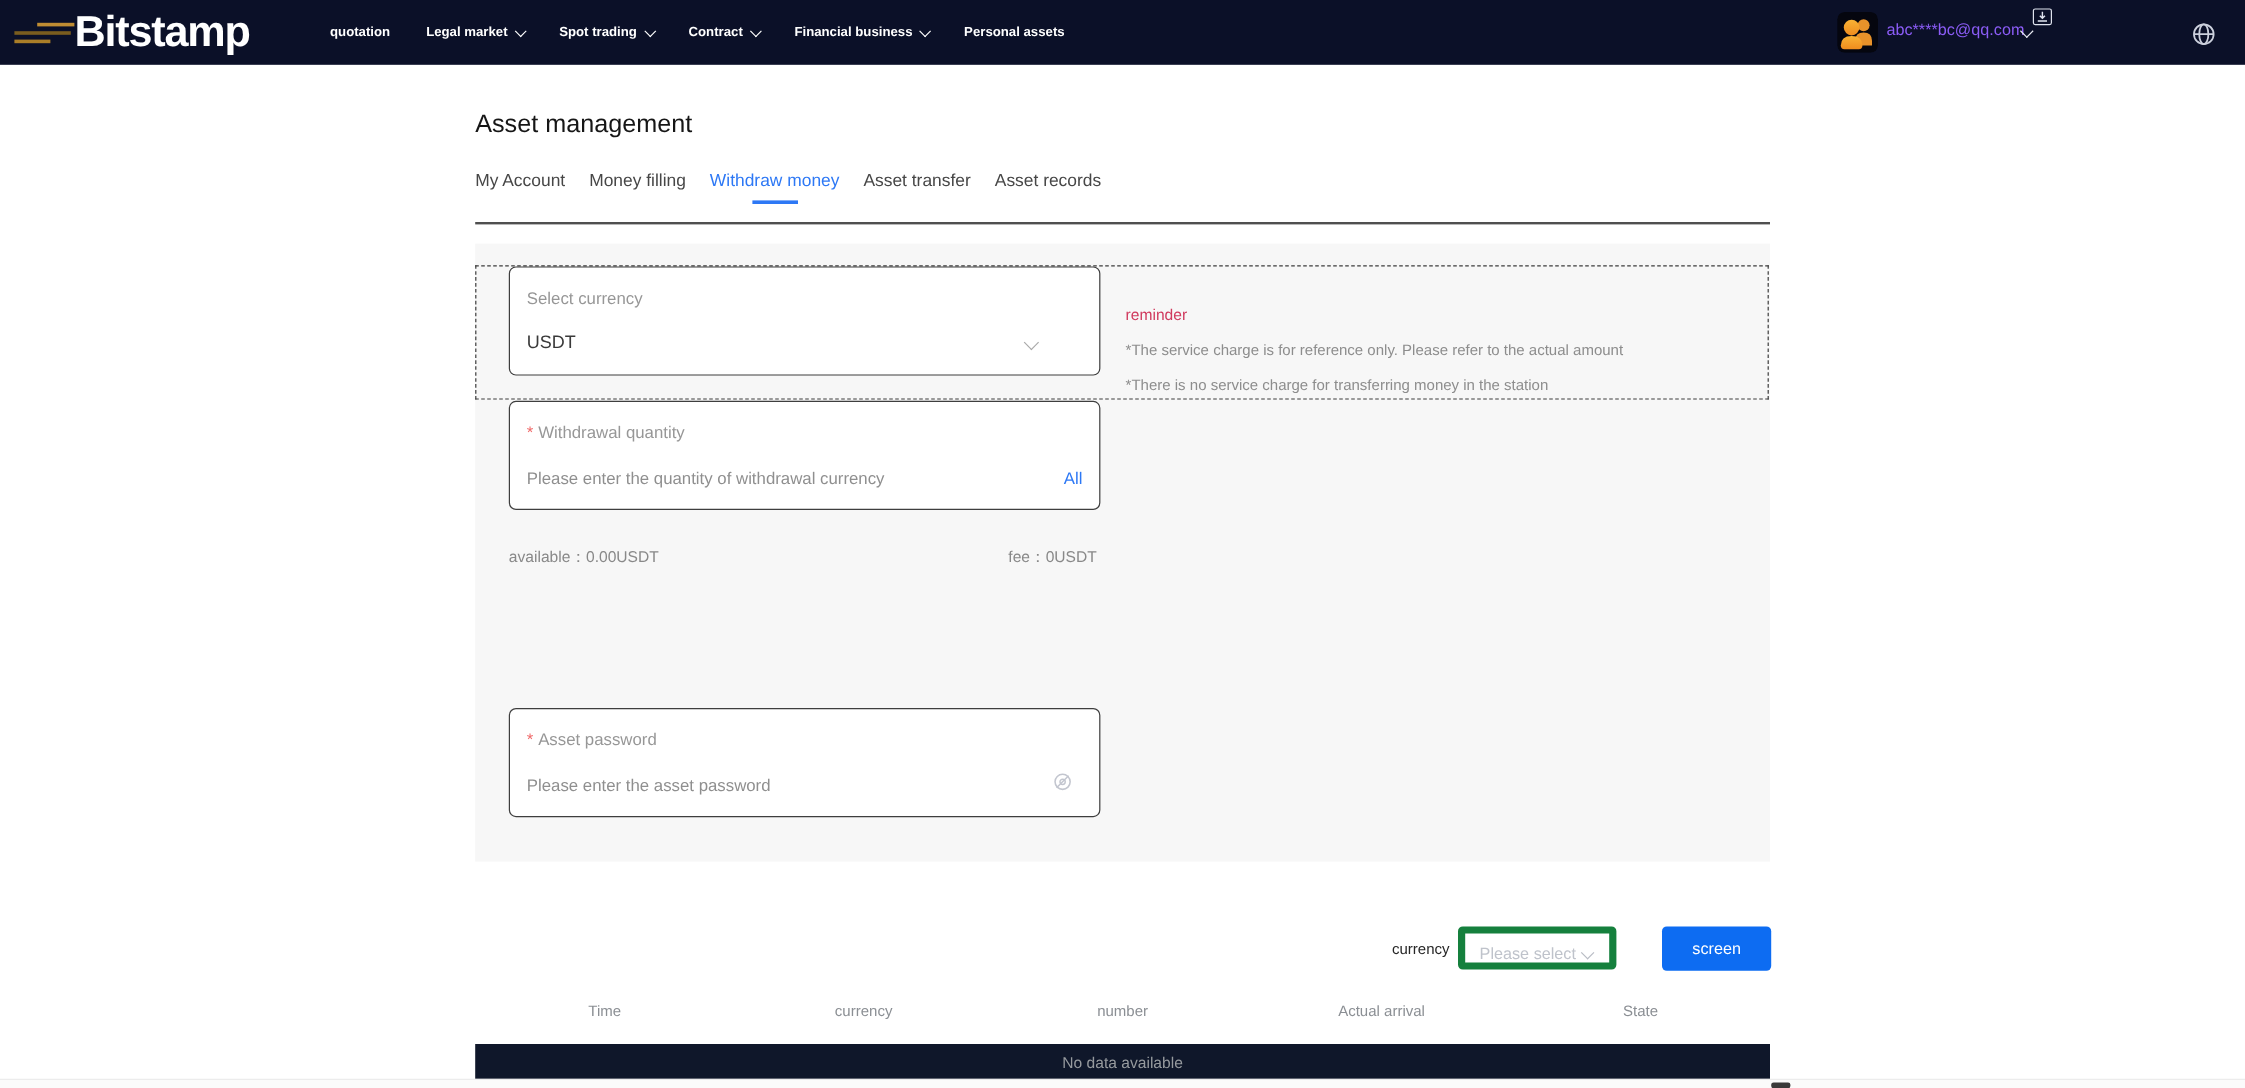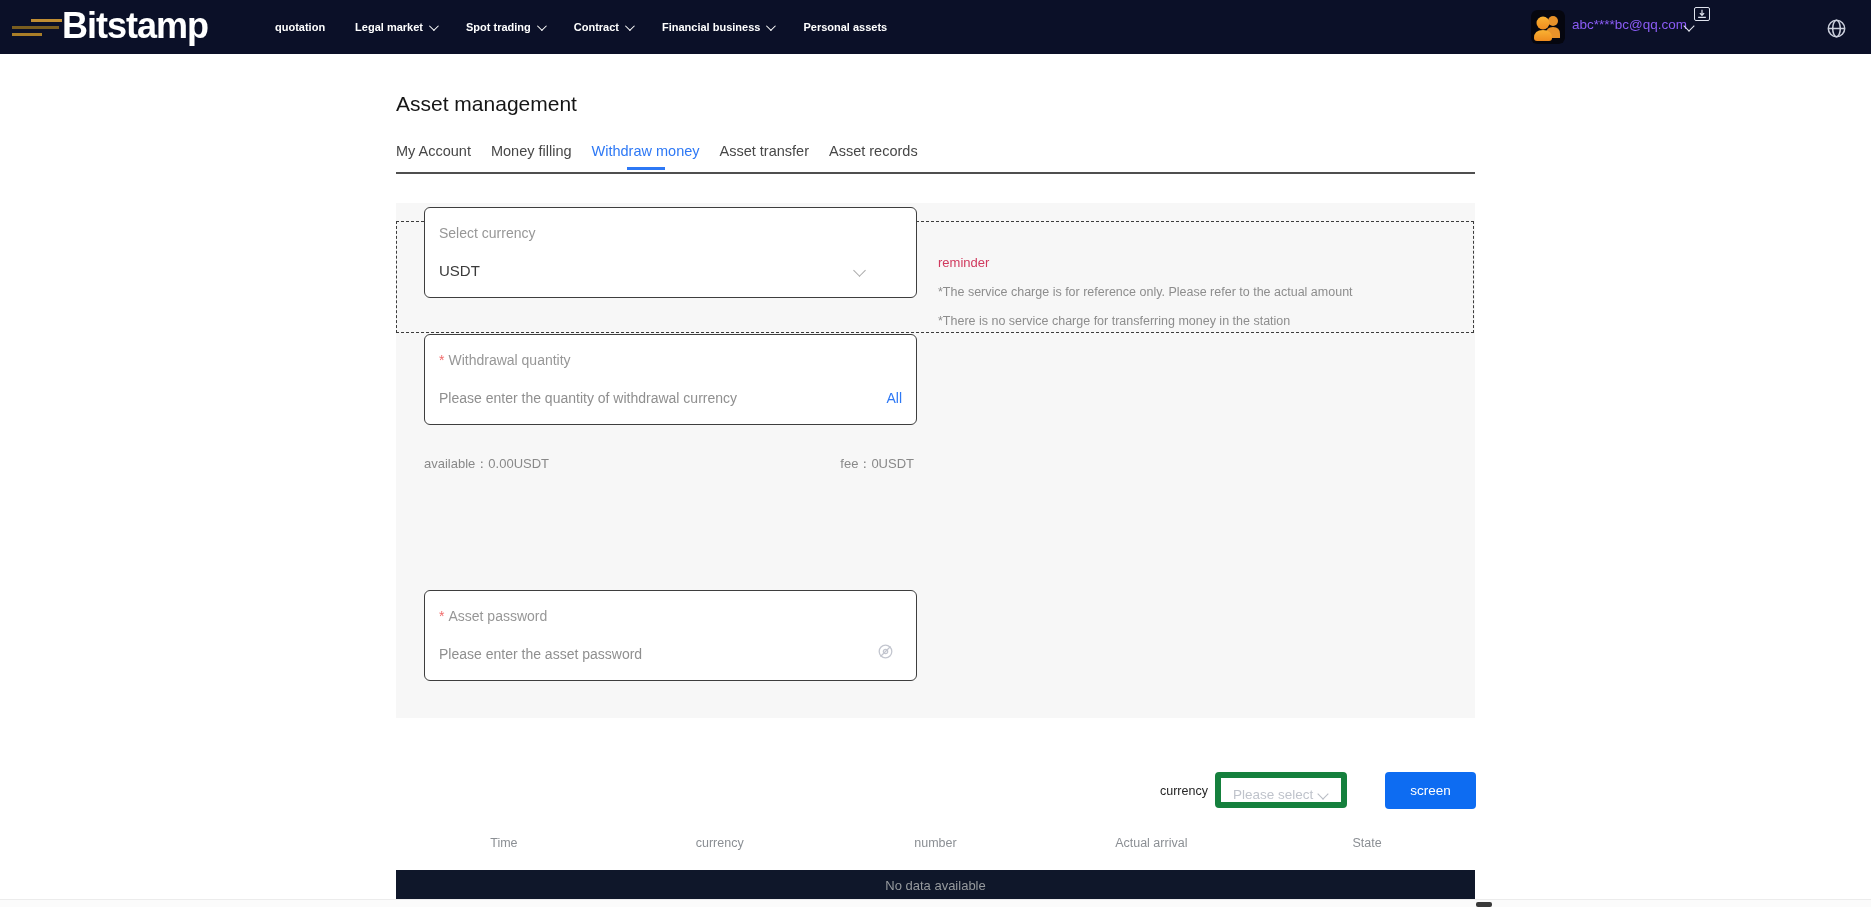--- a/index.html
+++ b/index.html
@@ -25,21 +25,21 @@
                 font-size:13.5px; cursor:pointer; }
   .email-chev { position:absolute; left:154px; top:22px; width:8px; height:8px;
                 border-right:1.5px solid #e8eaf2; border-bottom:1.5px solid #e8eaf2; transform:rotate(45deg); }
   .dl-icon { position:absolute; left:163px; top:7px; width:16px; height:14px; border:1px solid #dfe3ee;
              border-radius:2px; cursor:pointer; }
   .globe { position:absolute; right:25px; top:19px; width:19px; height:19px; cursor:pointer; }
 
   
   .page-title { position:absolute; left:396px; top:92px; font-size:21px; font-weight:500; color:#161616; }
   .tabs { position:absolute; left:396px; top:143px; width:1079px; display:flex; gap:20px;
-          padding-bottom:13px; border-bottom:2px solid #4f4f4f; }
+          padding-bottom:26px; border-bottom:2px solid #4f4f4f; }
   .tab { font-size:14.5px; color:#474747; cursor:pointer; position:relative; line-height:16px; }
   .tab.active { color:#2d78f5; }
   .tab.active::after { content:""; position:absolute; left:50%; transform:translateX(-50%);
           bottom:-11px; width:38px; height:3px; background:#2d78f5; }
 
   
   .panel { position:absolute; left:396px; top:203px; width:1079px; height:515px; background:#f7f7f7; }
   .dashed-box { position:absolute; left:0; top:18px; width:1078px; height:112px; border:1px dashed #3c3c3c; }
   .fbox { position:absolute; left:28px; width:493px; height:91px; background:#ffffff;
           border:1px solid #3e3e3e; border-radius:6px; cursor:text; }
@@ -160,21 +160,21 @@
 <div class="panel">
 
   <div class="dashed-box">
     <div class="reminder-block">
       <div class="reminder-title">reminder</div>
       <div class="reminder-line">*The service charge is for reference only. Please refer to the actual amount</div>
       <div class="reminder-line">*There is no service charge for transferring money in the station</div>
     </div>
   </div>
 
-  <div class="fbox" style="top:4px; cursor:pointer;padding-left:10px;">
+  <div class="fbox" style="top:19px; cursor:pointer;padding-left:10px;">
     <div class="lbl">Select currency</div>
     <div class="val">USDT</div>
     <span class="sel-chev"></span>
   </div>
 
   <div class="fbox" style="top:131px;">
     <div class="lbl">
       <span class="req">*</span><span>Withdrawal quantity</span>
     </div>
     <div class="ph">Please enter the quantity of withdrawal currency</div>

